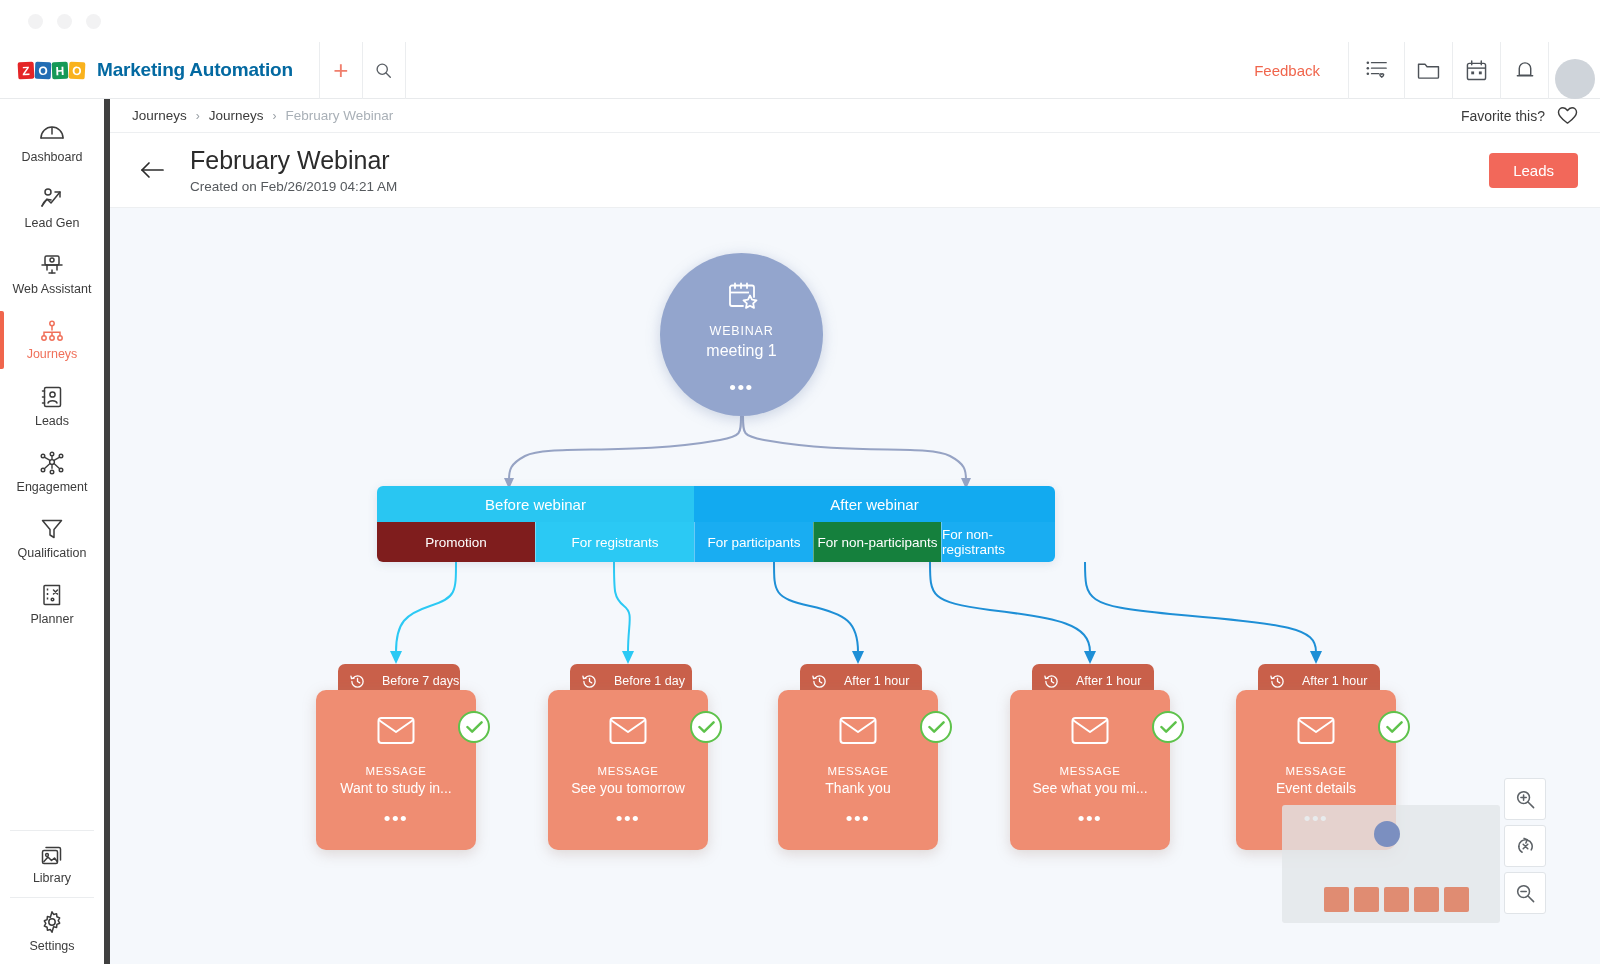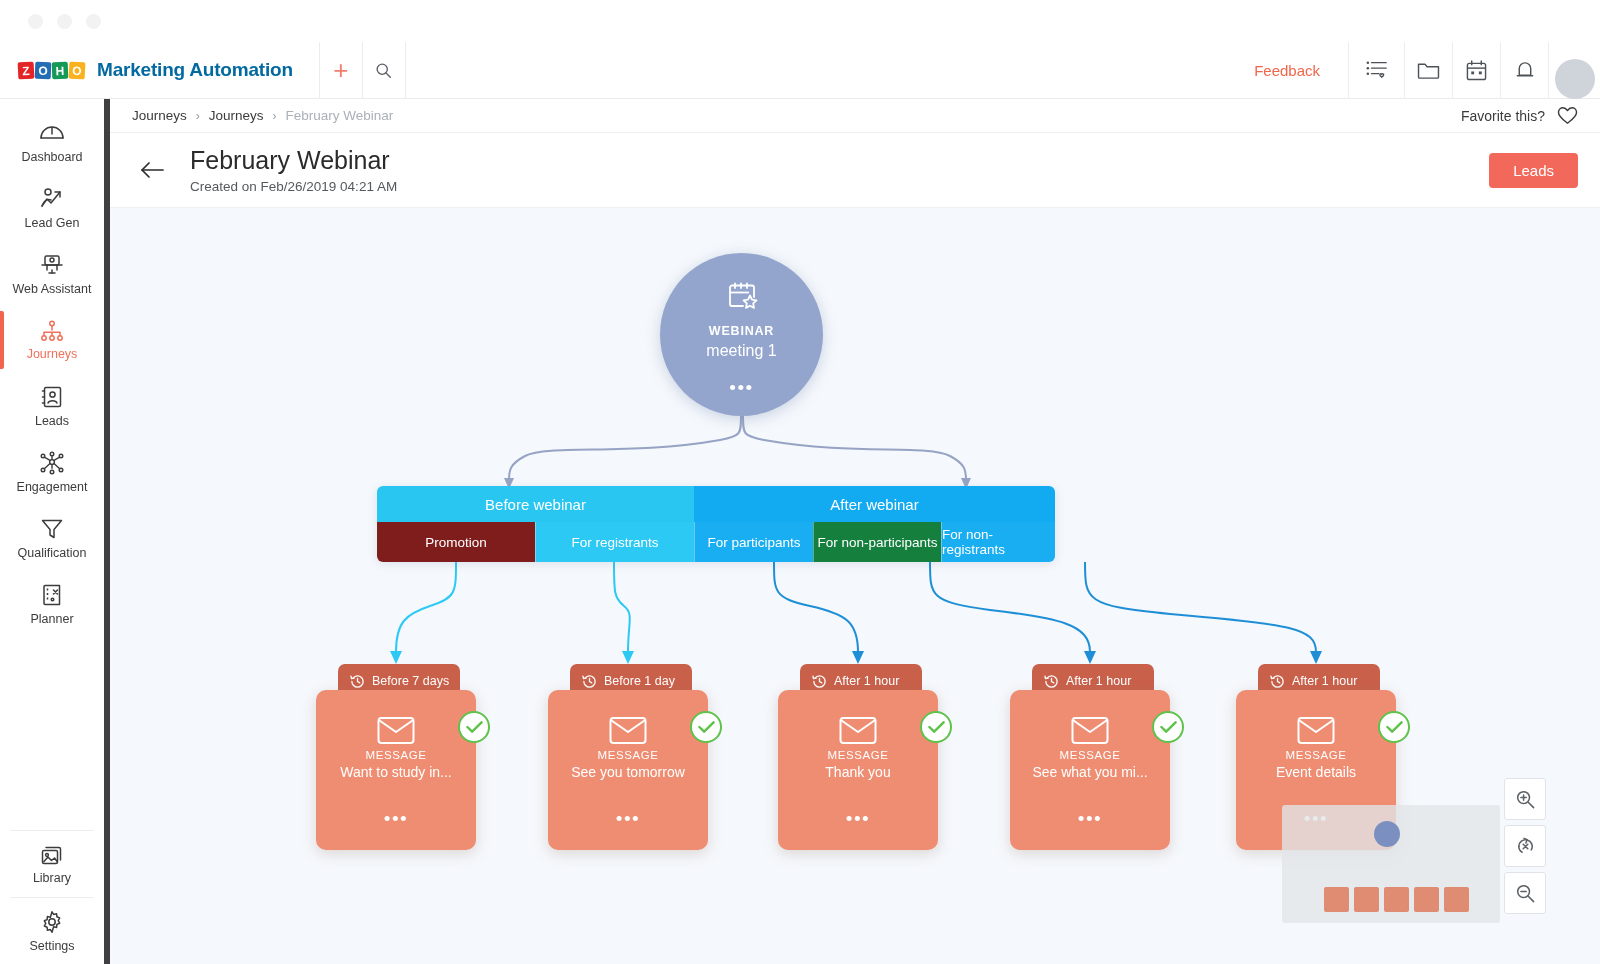--- a/index.html
+++ b/index.html
@@ -82,21 +82,21 @@
   .canvas { flex:1; background:#f5f8fc; position:relative; overflow:hidden; }
   .canvas-svg { position:absolute; inset:0; width:100%; height:100%; }
 
   
   .webinar-node {
     position:absolute; left:550px; top:45px; width:163px; height:163px; border-radius:50%;
     background:#93a5cd; box-shadow:0 3px 14px rgba(120,140,180,0.35);
     display:flex; flex-direction:column; align-items:center; cursor:pointer;
   }
   .wn-icon { margin-top:25px; }
-  .wn-kind { font-size:12.5px; color:#ffffff; letter-spacing:0.8px; margin-top:8px;font-weight:bold; }
+  .wn-kind { font-size:12.5px; color:#ffffff; letter-spacing:0.8px; margin-top:8px; }
   .wn-title { font-size:16px; color:#ffffff; margin-top:4px; }
   .wn-dots { margin-top:18px; color:#ffffff; font-size:19px; letter-spacing:1.5px; line-height:1; }
 
   
   .tabgroup { position:absolute; left:267px; top:278px; width:678px;
               box-shadow:0 2px 10px rgba(100,120,150,0.16); border-radius:6px; }
   .tabrow-top { display:flex; height:36px;justify-content:flex-end; }
   .tabrow-bot { display:flex; height:40px; }
   .tg-top {
     display:flex; align-items:center; justify-content:center;
@@ -113,31 +113,31 @@
   .tg-sub.c3 { background:#19adf2; }
   .tg-sub.c4 { background:#15803d; }
   .tg-sub.c5 { background:#19adf2; border-radius:0 0 6px 0; }
   .tg-sub + .tg-sub { border-left:1px solid rgba(255,255,255,0.35); }
 
   
   .msg-card { position:absolute; width:160px; cursor:pointer; }
   .mc-tab {
     position:absolute; top:0; left:22px; width:122px; height:34px;
     background:#c9604a; border-radius:7px 7px 0 0;
-    display:flex; align-items:center; gap:7px; padding-left:12px;
+    display:flex; align-items:center; gap:17px; padding-left:12px;
     color:#ffffff; font-size:12.5px; white-space:nowrap; overflow:hidden;
   }
   .mc-body {
     position:absolute; top:26px; left:0; width:160px; height:160px;
     background:#ef8d72; border-radius:10px;
     box-shadow:0 4px 14px rgba(160,130,120,0.28);
     display:flex; flex-direction:column; align-items:center;
   }
   .mc-icon { margin-top:26px; }
-  .mc-kind { font-size:11.5px; color:#ffffff; letter-spacing:0.6px; margin-top:0; }
+  .mc-kind { font-size:11.5px; color:#ffffff; letter-spacing:0.6px; margin-top:16px; }
   .mc-title { font-size:14px; color:#ffffff; margin-top:3px; white-space:nowrap;
               max-width:152px; overflow:hidden; text-overflow:ellipsis; text-align:right; }
   .mc-dots { margin-top:auto; margin-bottom:22px; color:#ffffff; font-size:19px; letter-spacing:1.5px; line-height:1; }
   .mc-check {
     position:absolute; top:47px; left:142px; width:32px; height:32px; border-radius:50%;
     background:#ffffff; border:2.5px solid #5ec24b; display:flex; align-items:center; justify-content:center;
     z-index:3;
   }
 
   

